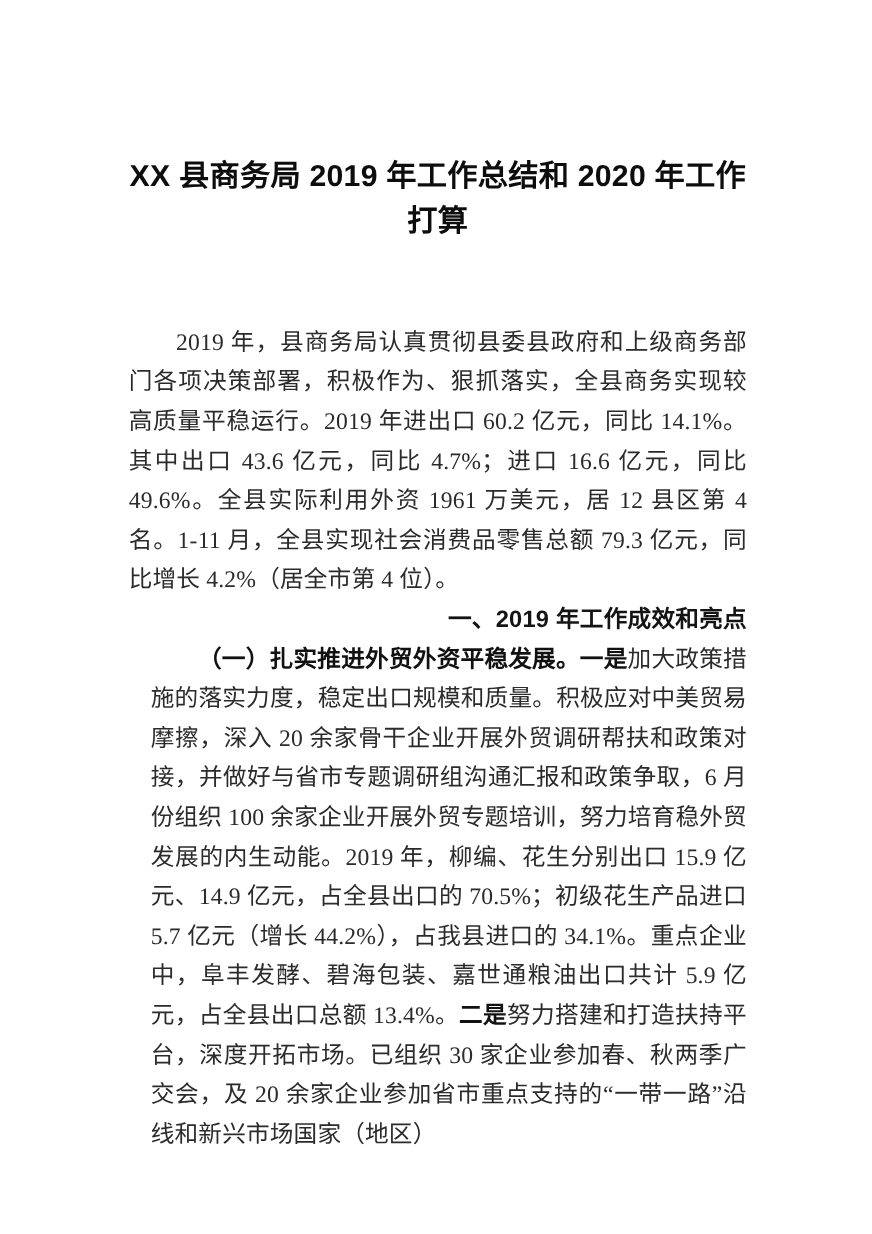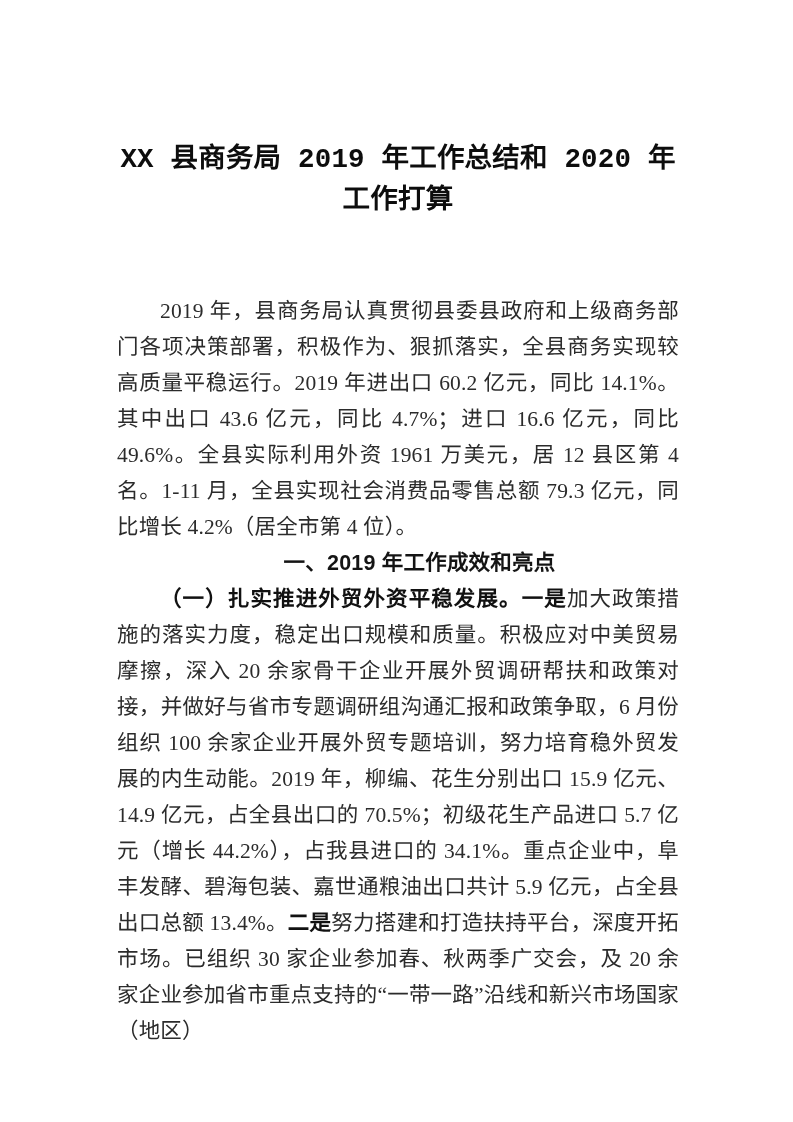--- a/index.html
+++ b/index.html
@@ -29,21 +29,21 @@
     position: absolute;
     left: 117px;
     top: 0;
     width: 562px;
   }
 
   
   .doc-title {
     margin: 0;
     padding-top: 139px;
-    font-family: Liberation Mono, monospace;
+    font-family: Liberation Sans, sans-serif;
     font-weight: bold;
     font-size: 27.5px;
     line-height: 41px;
     text-align: center;
     letter-spacing: 0.2px;
     color: #0d0d0d;
   }
 
   
   .para {
@@ -57,31 +57,32 @@
     color: #2b2b2b;
     letter-spacing: 0.15px;
   }
 
   .para.first-body {
     margin-top: 72px;
   }
 
   .para.tight {
     margin-top: 0;
+    margin-left: 20px;
   }
 
   
   .section-heading {
     margin: 0;
     font-family: "Liberation Sans", "DejaVu Sans", sans-serif;
     font-weight: bold;
     font-size: 21.5px;
     line-height: 36px;
     text-indent: 2em;
-    text-align: center;
+    text-align: right;
     color: #141414;
     letter-spacing: 0.2px;
   }
 
   
   .emph {
     font-weight: bold;
     color: #111111;
   }
 </style>

